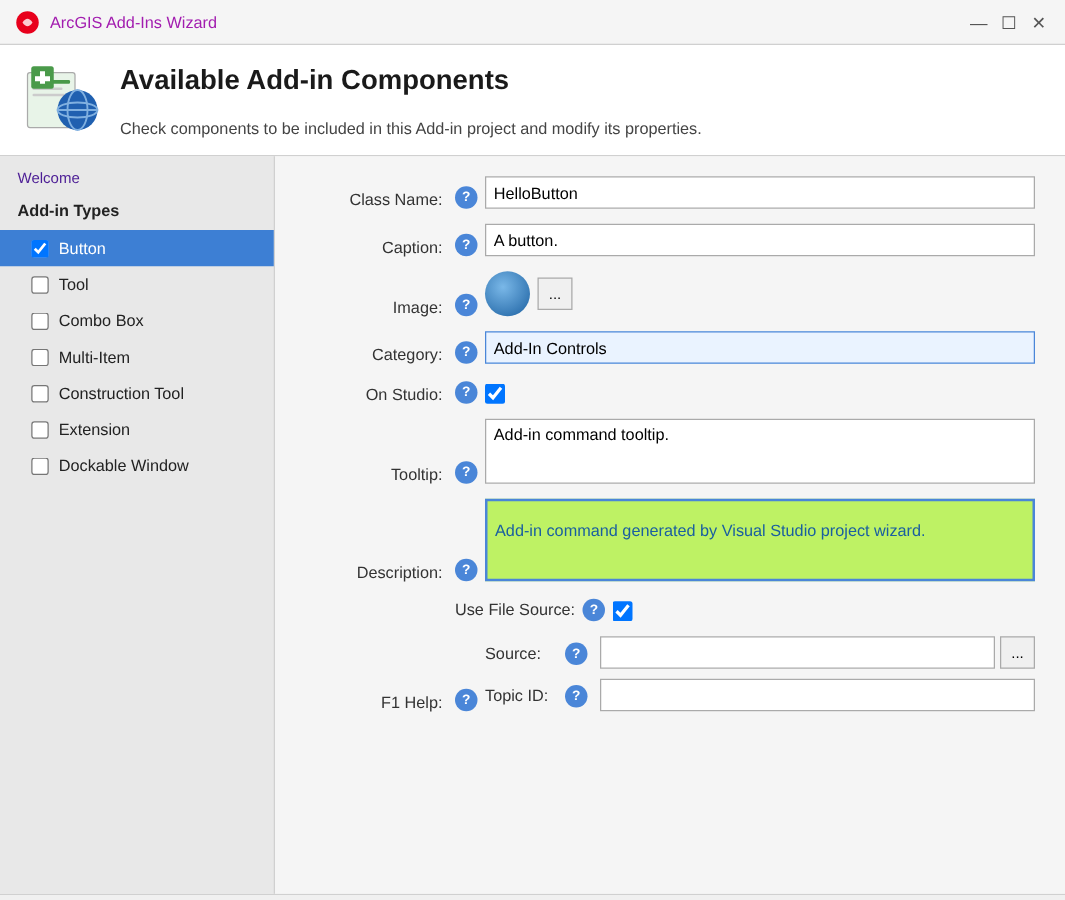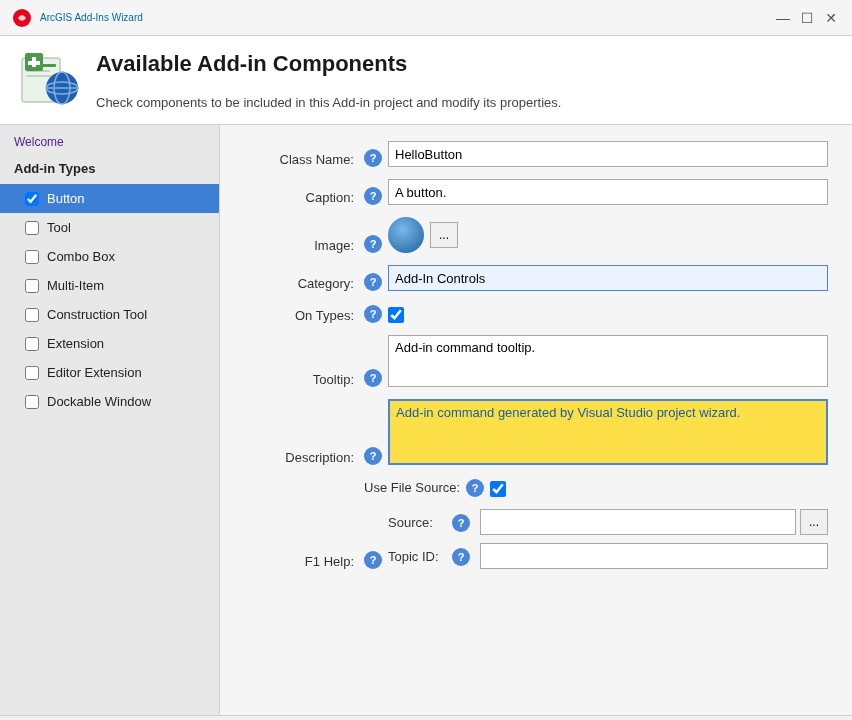--- a/index.html
+++ b/index.html
@@ -25,22 +25,22 @@
     .title-bar-left {
       display: flex;
       align-items: center;
       gap: 8px;
     }
     .title-bar-logo {
       width: 20px;
       height: 20px;
     }
     .title-bar-title {
-      font-size: 10px;
-      color: #0369a1;
+      font-size: 13px;
+      color: #a21caf;
     }
     .title-bar-controls {
       display: flex;
       gap: 6px;
     }
     .title-bar-btn {
       width: 18px;
       height: 18px;
       display: flex;
       align-items: center;
@@ -214,22 +214,22 @@
       padding: 4px 6px;
       font-size: 13px;
       resize: none;
       font-family: inherit;
     }
 
     .desc-textarea {
       flex: 1;
       height: 66px;
       border: 2px solid #4a86d8;
-      background: #fde047;
-      padding: 4px 6px;
+      background: #bef264;
+      padding: 16px 6px;
       font-size: 13px;
       resize: none;
       font-family: inherit;
       color: #1a5fa0;
     }
 
     .use-file-source-row {
       display: flex;
       align-items: center;
       margin-bottom: 12px;
@@ -330,24 +330,20 @@
     <div class="sidebar-item">
       <input type="checkbox" class="sidebar-checkbox" style="">
       <span class="sidebar-item-label">Construction Tool</span>
     </div>
     <div class="sidebar-item">
       <input type="checkbox" class="sidebar-checkbox" style="">
       <span class="sidebar-item-label">Extension</span>
     </div>
     <div class="sidebar-item">
       <input type="checkbox" class="sidebar-checkbox" style="">
-      <span class="sidebar-item-label">Editor Extension</span>
-    </div>
-    <div class="sidebar-item">
-      <input type="checkbox" class="sidebar-checkbox" style="">
       <span class="sidebar-item-label">Dockable Window</span>
     </div>
   </div>
 
   <div class="right-panel">
 
     <div class="form-row">
       <span class="form-label">Class Name:</span>
       <span class="help-icon">?</span>
       <input type="text" class="form-input" value="HelloButton" style="">
@@ -368,21 +364,21 @@
       </div>
     </div>
 
     <div class="form-row">
       <span class="form-label">Category:</span>
       <span class="help-icon">?</span>
       <input type="text" class="form-input blue-border" value="Add-In Controls" style="">
     </div>
 
     <div class="form-row">
-      <span class="form-label">On Types:</span>
+      <span class="form-label">On Studio:</span>
       <span class="help-icon">?</span>
       <input type="checkbox" class="checkbox-field" checked="" style="">
     </div>
 
     <div class="form-row">
       <span class="form-label">Tooltip:</span>
       <span class="help-icon">?</span>
       <textarea class="tooltip-textarea" style="">Add-in command tooltip.</textarea>
     </div>
 

